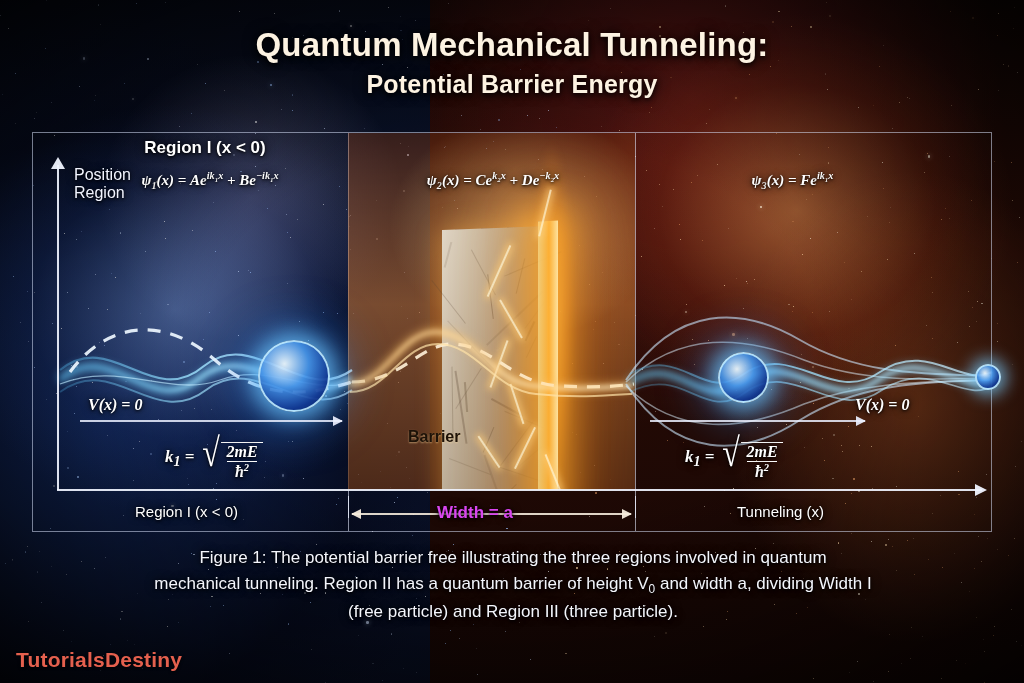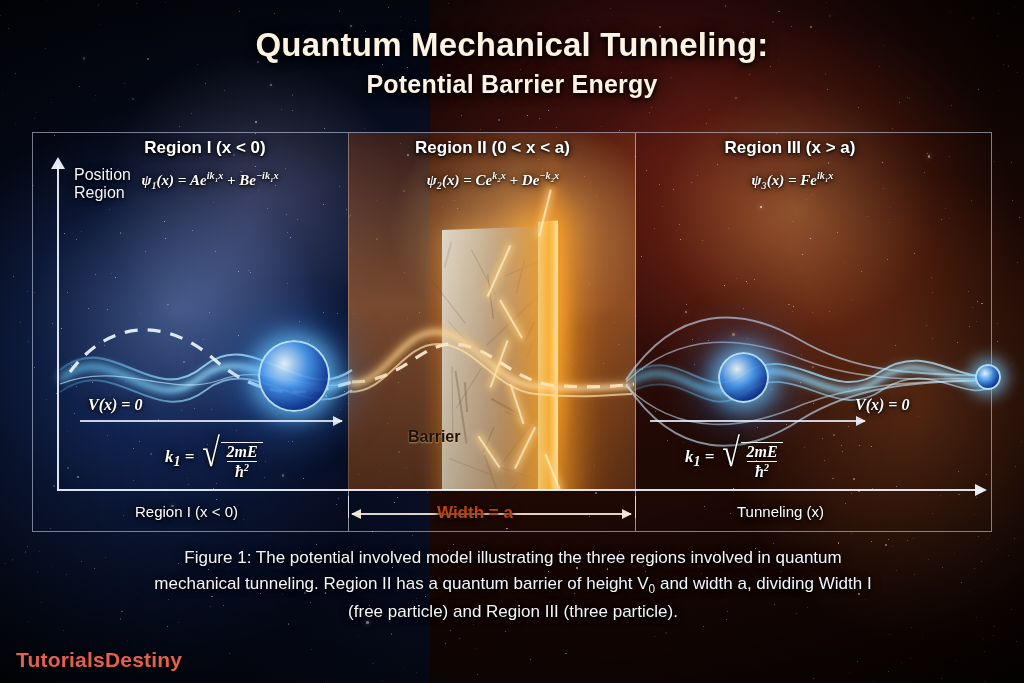--- a/index.html
+++ b/index.html
@@ -184,21 +184,21 @@
     content:"";position:absolute;left:-1px;top:-4px;width:0;height:0;
     border-top:5px solid transparent;border-bottom:5px solid transparent;
     border-right:10px solid rgba(245,235,220,.95);
   }
   .width-dim::after{
     content:"";position:absolute;right:-1px;top:-4px;width:0;height:0;
     border-top:5px solid transparent;border-bottom:5px solid transparent;
     border-left:10px solid rgba(245,235,220,.95);
   }
   .width-label{
-    position:absolute;left:430px;top:503px;color:#c2410c;font-size:17px;font-weight:bold;
+    position:absolute;left:430px;top:503px;color:#d946ef;font-size:17px;font-weight:bold;
     background:transparent;padding:0 7px;text-shadow:0 0 9px rgba(0,0,0,.9),0 1px 3px #000;
   }
   .tick{position:absolute;width:1px;height:22px;background:rgba(235,240,255,.8);top:496px;}
   .tick.t1{left:348px;}
   .tick.t2{left:635px;}
 
   
   .caption{
     position:absolute;left:118px;top:545px;width:790px;text-align:center;
     color:#f4f6fc;font-size:17px;line-height:1.55;
@@ -954,22 +954,20 @@
   <div class="x-arrow"></div>
   <div class="tick t1"></div>
   <div class="tick t2"></div>
 
   <div class="ylabel">
     <div>Position</div>
     <div>Region</div>
   </div>
 
   <div class="region-head rh1">Region I (x &lt; 0)</div>
-  <div class="region-head rh2">Region II (0 &lt; x &lt; a)</div>
-  <div class="region-head rh3">Region III (x &gt; a)</div>
 
   <div class="psi psi1">
     <span>ψ<sub>1</sub>(x) = Ae<sup>ik<sub>1</sub>x</sup> + Be<sup>−ik<sub>1</sub>x</sup></span>
   </div>
   <div class="psi psi2">
     <span>ψ<sub>2</sub>(x) = Ce<sup>k<sub>2</sub>x</sup> + De<sup>−k<sub>2</sub>x</sup></span>
   </div>
   <div class="psi psi3">
     <span>ψ<sub>3</sub>(x) = Fe<sup>ik<sub>1</sub>x</sup></span>
   </div>
@@ -1000,19 +998,19 @@
       </span>
     </span>
   </div>
 
   <div class="axis-note an-left">Region I (x &lt; 0)</div>
   <div class="axis-note an-right">Tunneling (x)</div>
   <div class="width-dim"></div>
   <div class="width-label">Width = a</div>
 
   <div class="caption">
-    <span>Figure 1: The potential involved model illustrating the three regions involved in quantum</span><br>
+    <span>Figure 1: The potential barrier free illustrating the three regions involved in quantum</span><br>
     <span>mechanical tunneling. Region II has a quantum barrier of height V</span><sub>0</sub><span> and width a, dividing Width I</span><br>
     <span>(free particle) and Region III (three particle).</span>
   </div>
 
   <div class="watermark">TutorialsDestiny</div>
 </div>
 
 </body></html>

